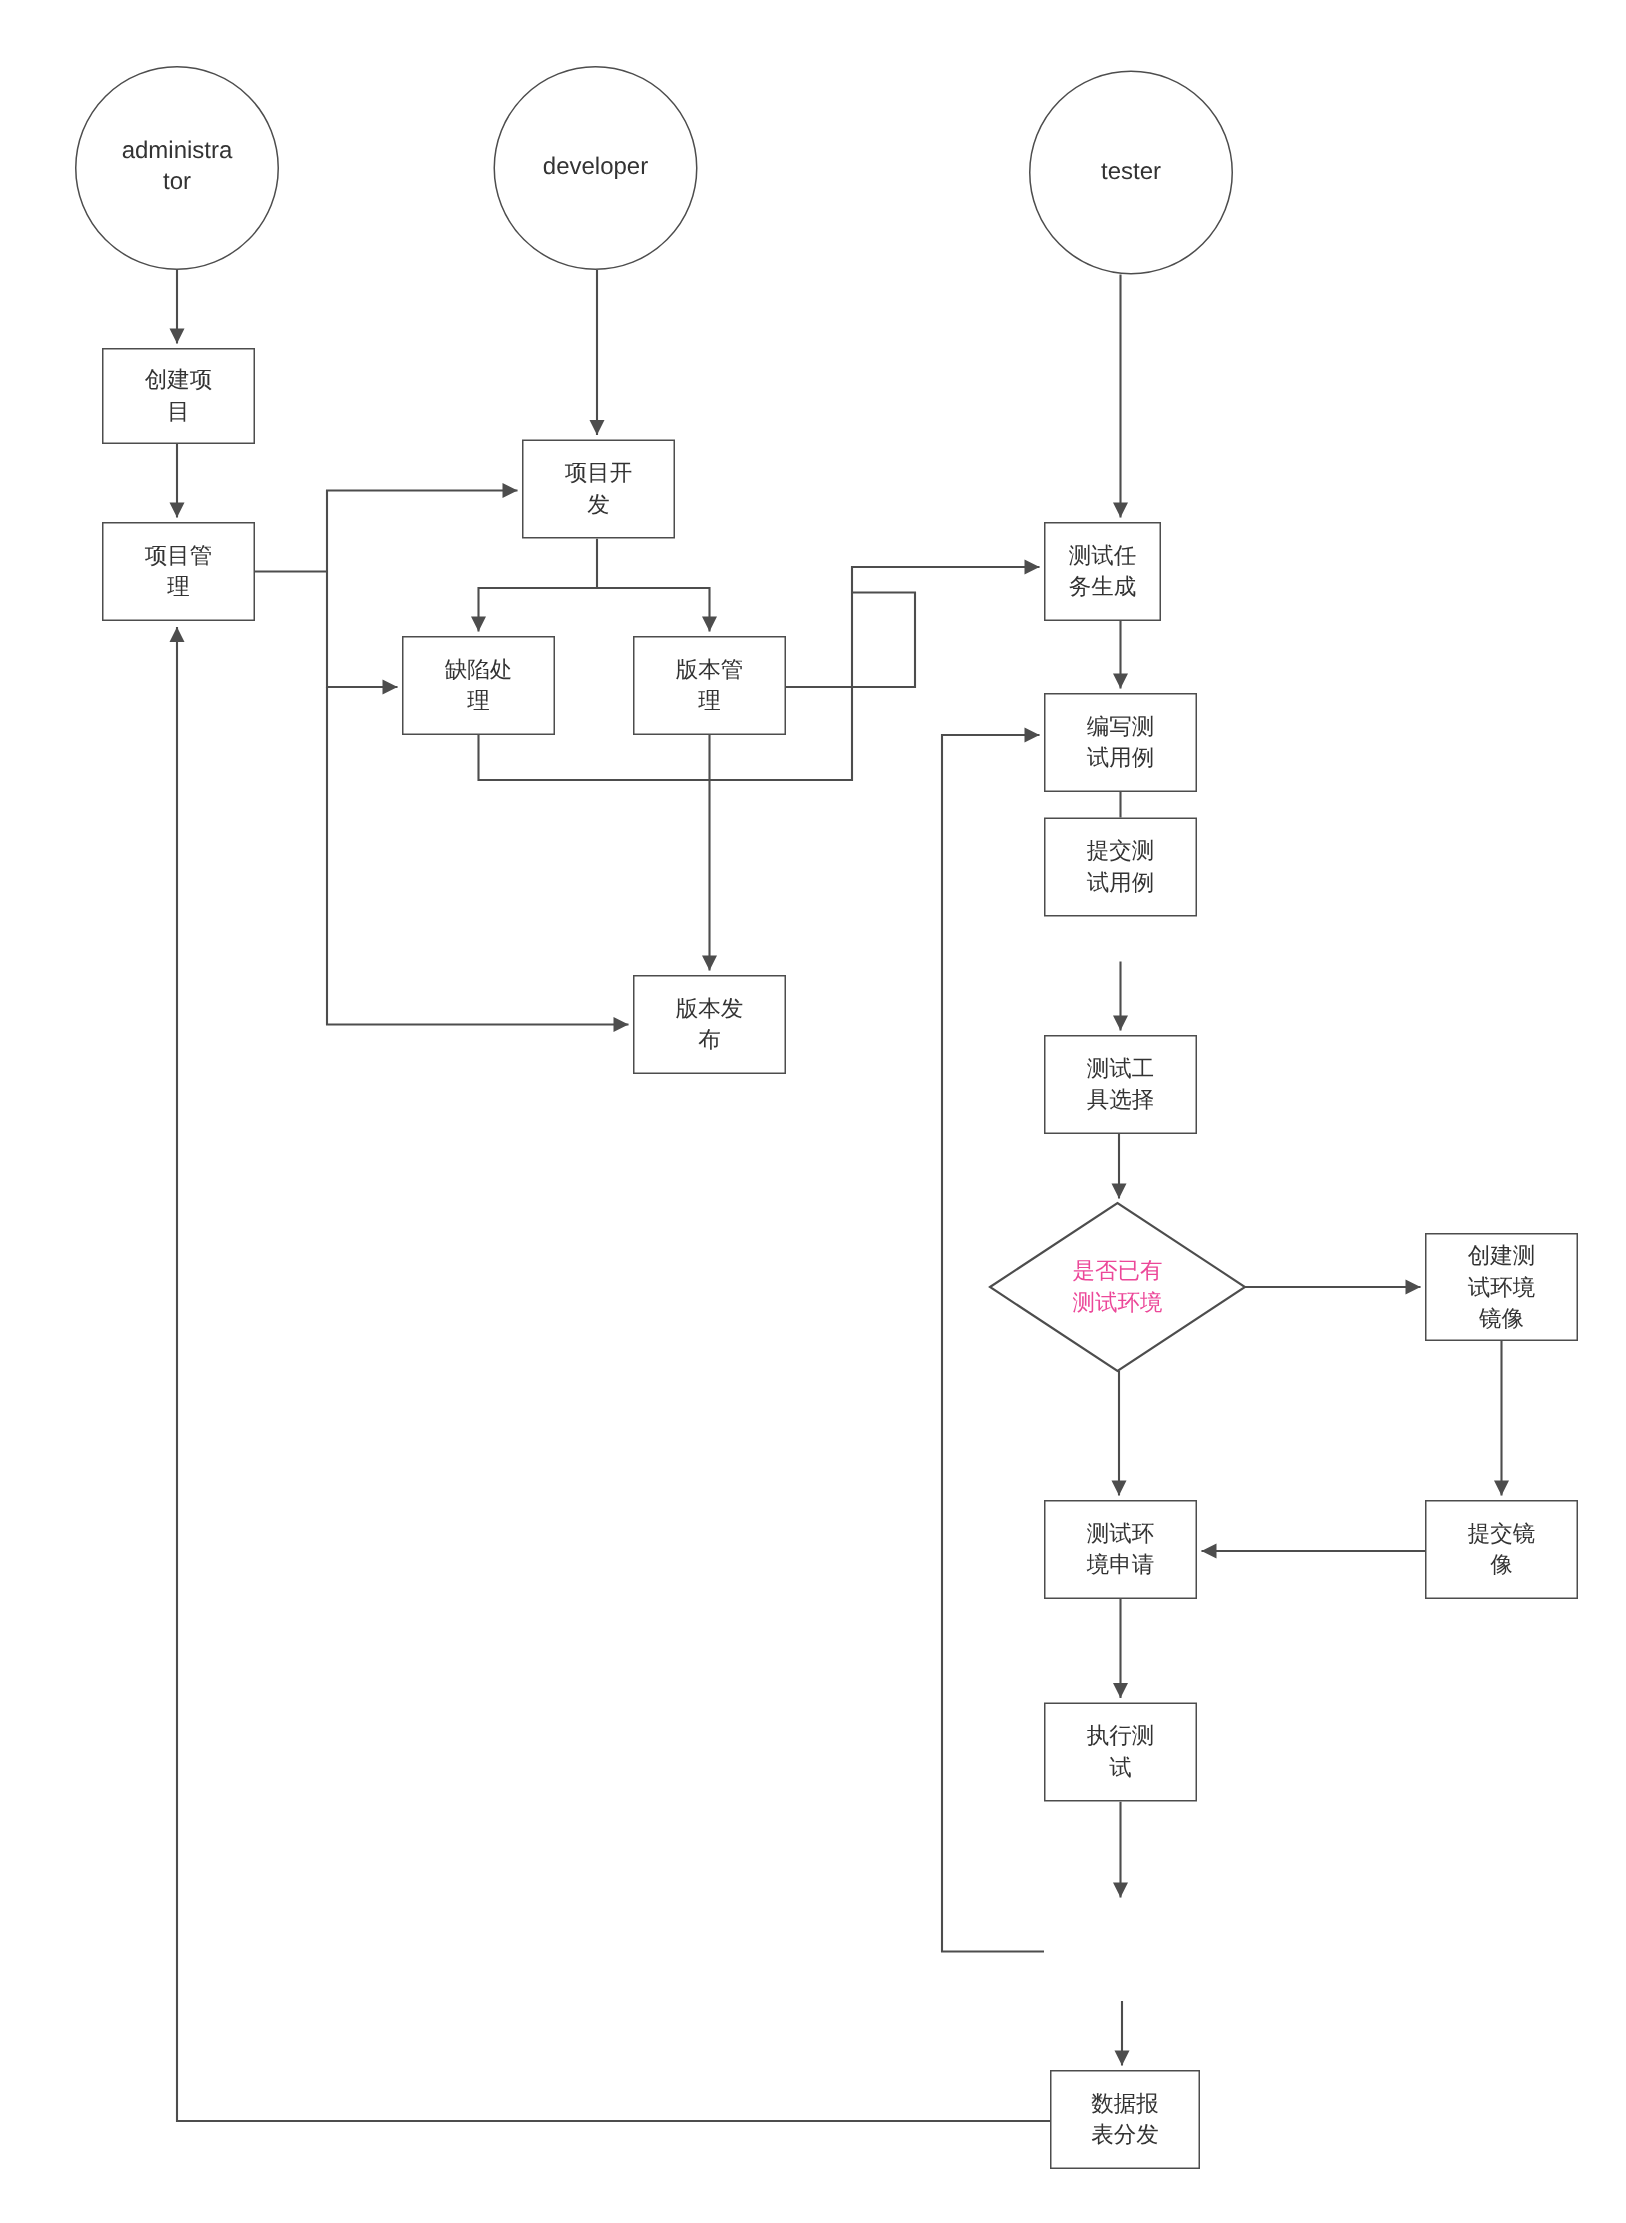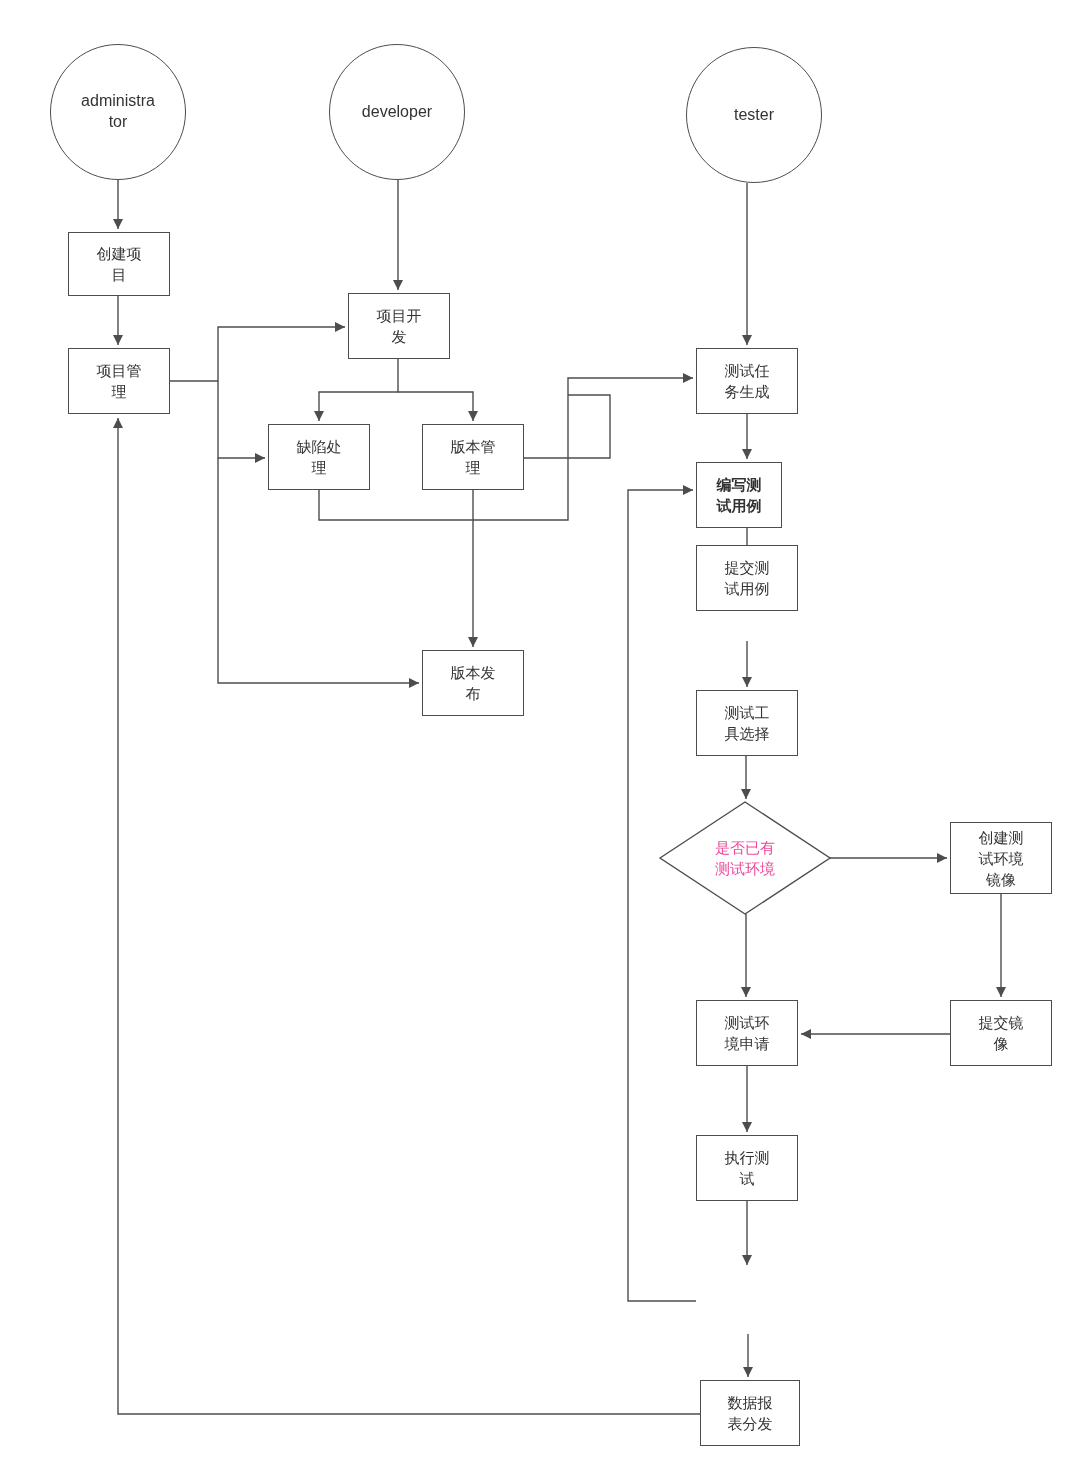--- a/index.html
+++ b/index.html
@@ -127,24 +127,24 @@
     </div>
     <div class="node" style="left: 268px; top: 424px; width: 102px; height: 66px;">
       <span class="node-label">缺陷处理</span>
     </div>
     <div class="node" style="left: 422px; top: 424px; width: 102px; height: 66px;">
       <span class="node-label">版本管理</span>
     </div>
     <div class="node" style="left: 422px; top: 650px; width: 102px; height: 66px;">
       <span class="node-label">版本发布</span>
     </div>
-    <div class="node" style="left: 696px; top: 348px; width: 102px; height: 66px;">
+    <div class="node" style="left: 696px; top: 348px; width: 78px; height: 66px;">
       <span class="node-label">测试任务生成</span>
     </div>
-    <div class="node" style="left: 696px; top: 462px; width: 86px; height: 66px; font-weight: bold;">
+    <div class="node" style="left: 696px; top: 462px; width: 102px; height: 66px;">
       <span class="node-label">编写测试用例</span>
     </div>
     <div class="node" style="left: 696px; top: 545px; width: 102px; height: 66px;">
       <span class="node-label">提交测试用例</span>
     </div>
     <div class="node" style="left: 696px; top: 690px; width: 102px; height: 66px;">
       <span class="node-label">测试工具选择</span>
     </div>
     <div class="node" style="left: 950px; top: 822px; width: 102px; height: 72px;">
       <span class="node-label">创建测试环境镜像</span>

